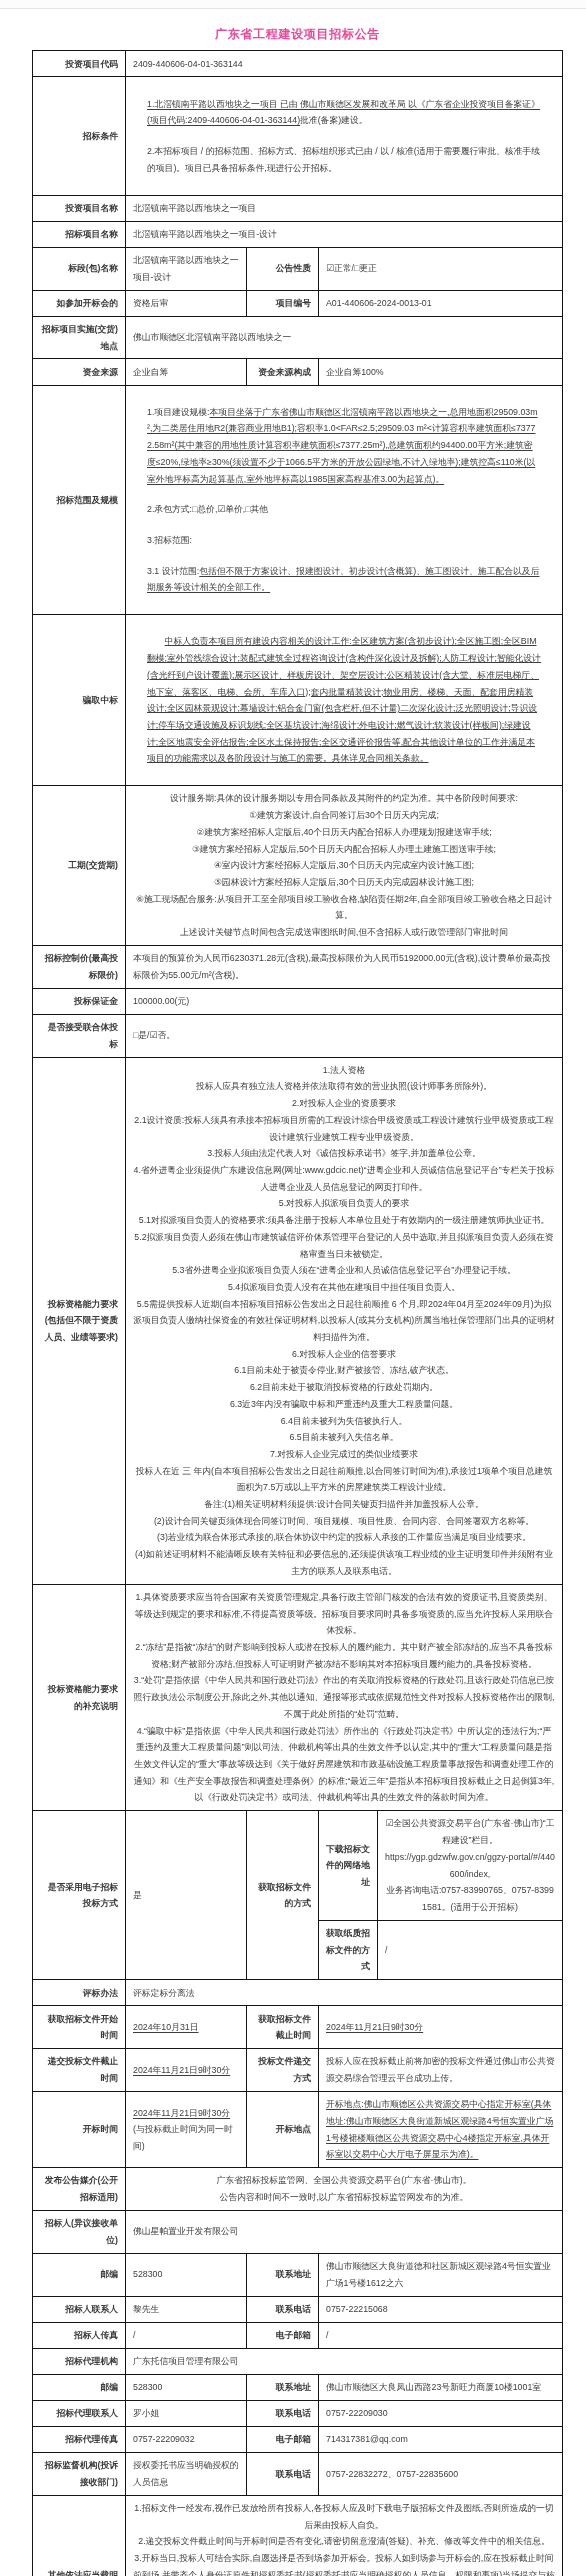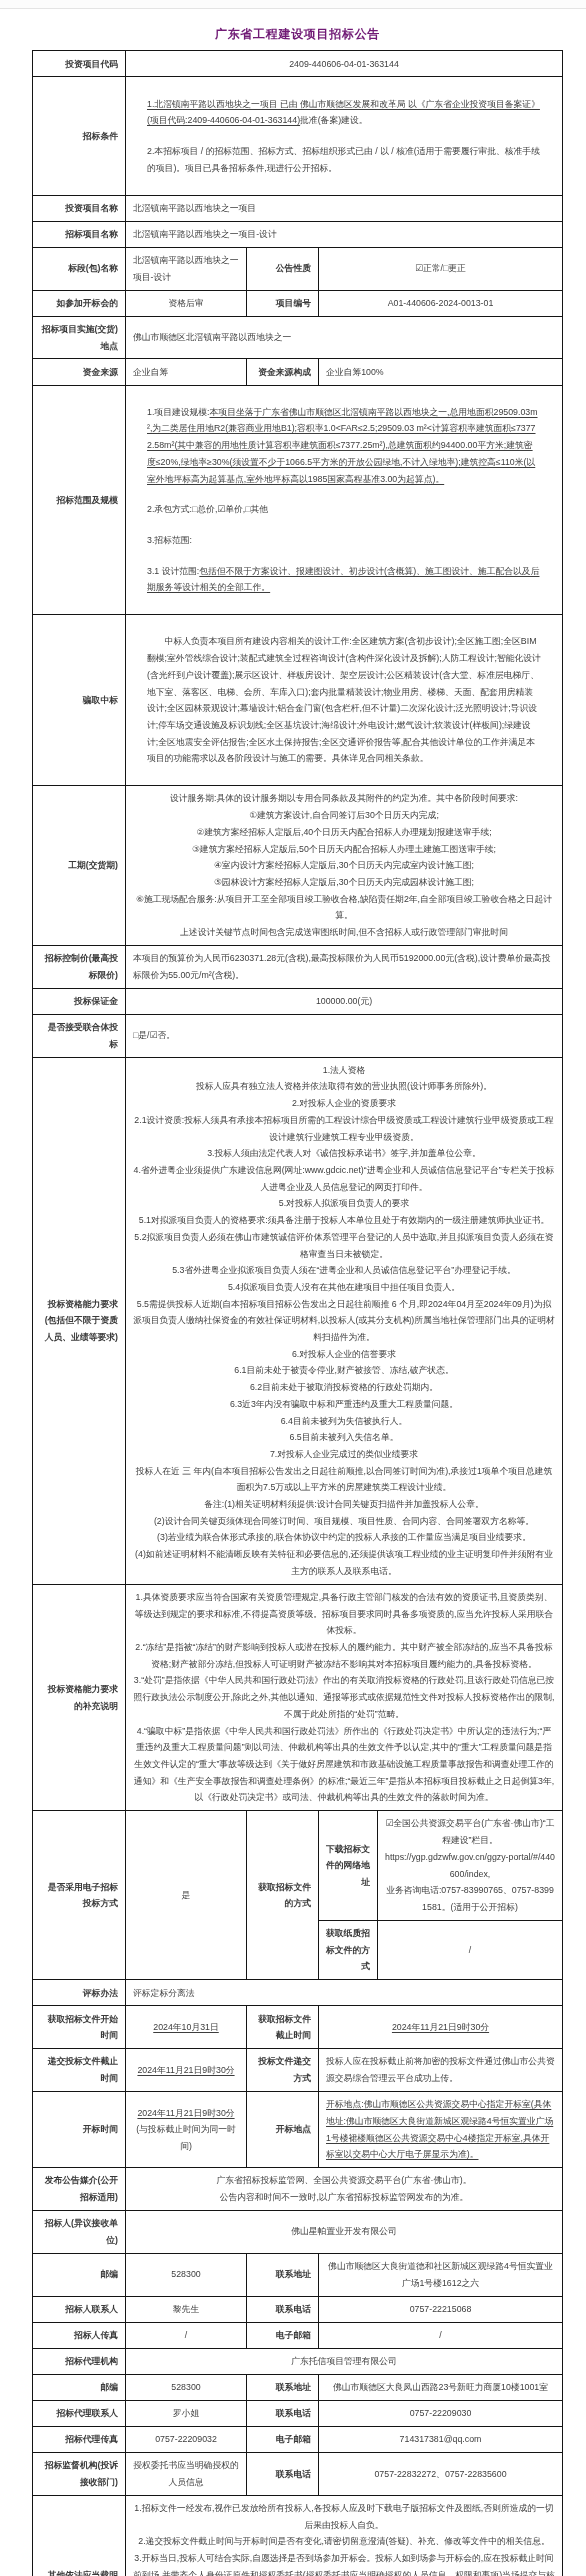--- a/index.html
+++ b/index.html
@@ -1,26 +1,26 @@
 <!DOCTYPE html>
 <html style="font-size:11.2px"><head>
 <meta charset="utf-8">
 <style>
   html,body{margin:0;padding:0;background:#ffffff;}
   body{width:586px;font-family:"Liberation Sans","DejaVu Sans",sans-serif;color:#3d3d3d;}
   .topbar{height:8.4px;background:#fcfcfc;border-bottom:0.7px solid #e4e4e4;}
-  .page-title{width:531px;margin:17px 0 7px 32px;text-align:center;font-size:12px;font-weight:bold;color:#701a75;letter-spacing:0.7px;}
+  .page-title{width:531px;margin:17px 0 7px 32px;text-align:center;font-size:12px;font-weight:bold;color:#ec4899;letter-spacing:0.7px;}
   table.doc{width:531px;margin-left:32px;border-collapse:collapse;border:1.4px solid #141414;table-layout:fixed;}
   table.doc td{border:0.7px solid #141414;padding:4.2px 7px;font-size:8.8px;line-height:1.9;vertical-align:middle;word-break:break-all;}
   td.lbl{text-align:right;font-weight:bold;padding:4.2px 4.2px;color:#3a3a3a;}
-  td.ctr{text-align:center;}
+  td.ctr{}
   .pre{white-space:pre-line;text-align:center;}
   .u{text-decoration:underline;text-underline-offset:2.1px;}
   p{margin:14px;}
-  .ind{text-indent:2em;}
+  .ind{text-indent:2em;text-decoration:underline;}
   .footer{margin-top:14px;border-top:0.7px solid #e4e4e4;background:#f7f7f7;height:17.6px;}
 </style>
 </head>
 <body>
 
 <div class="topbar"></div>
 
 <div class="page-title">广东省工程建设项目招标公告</div>
 
 <table class="doc">

